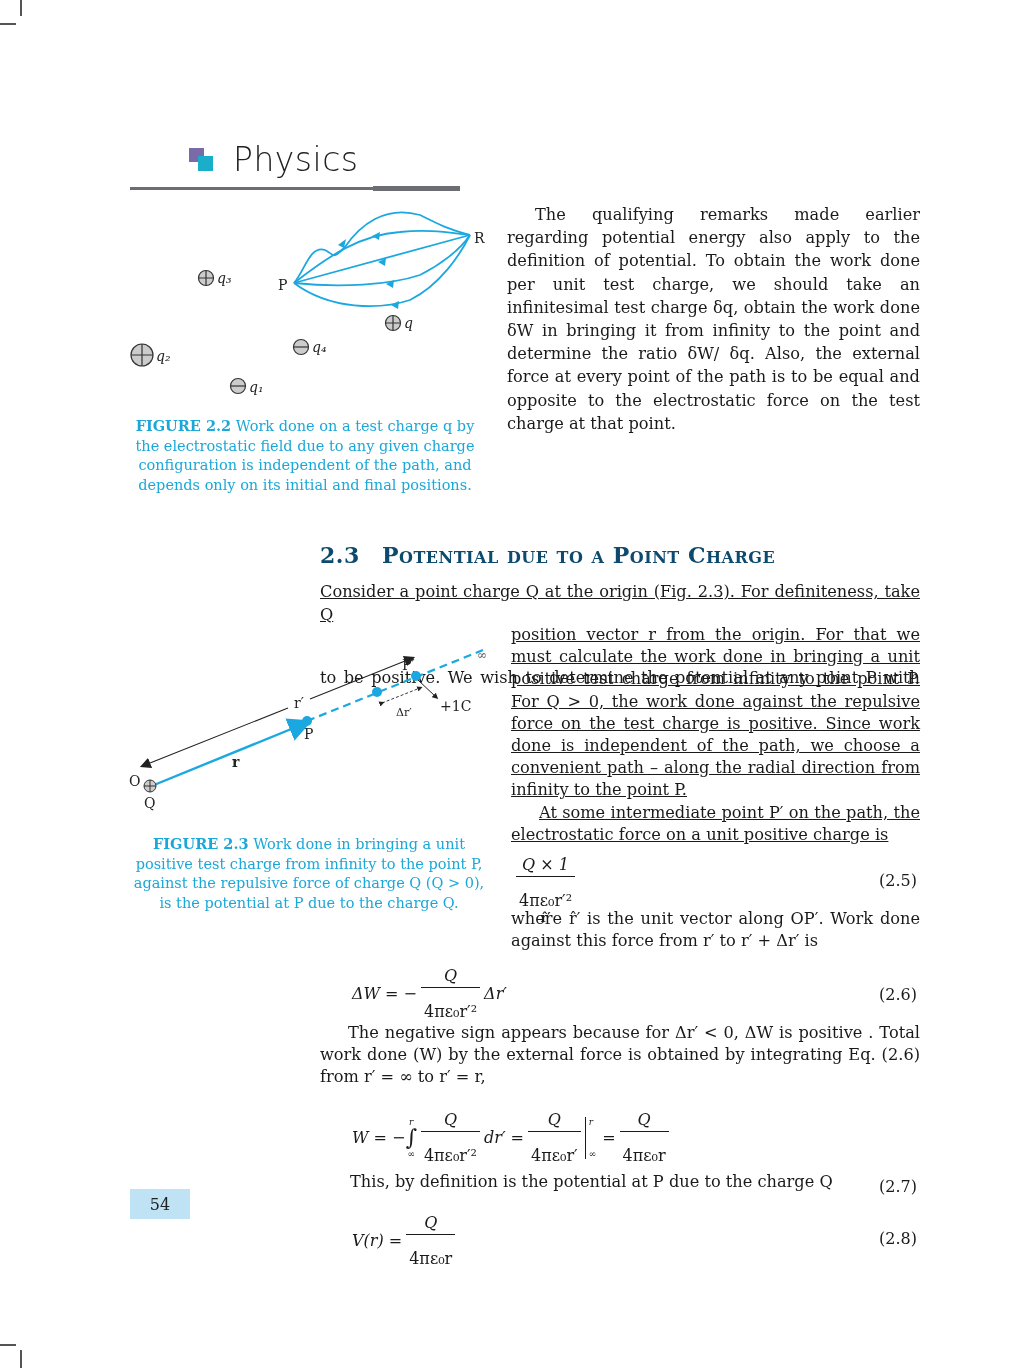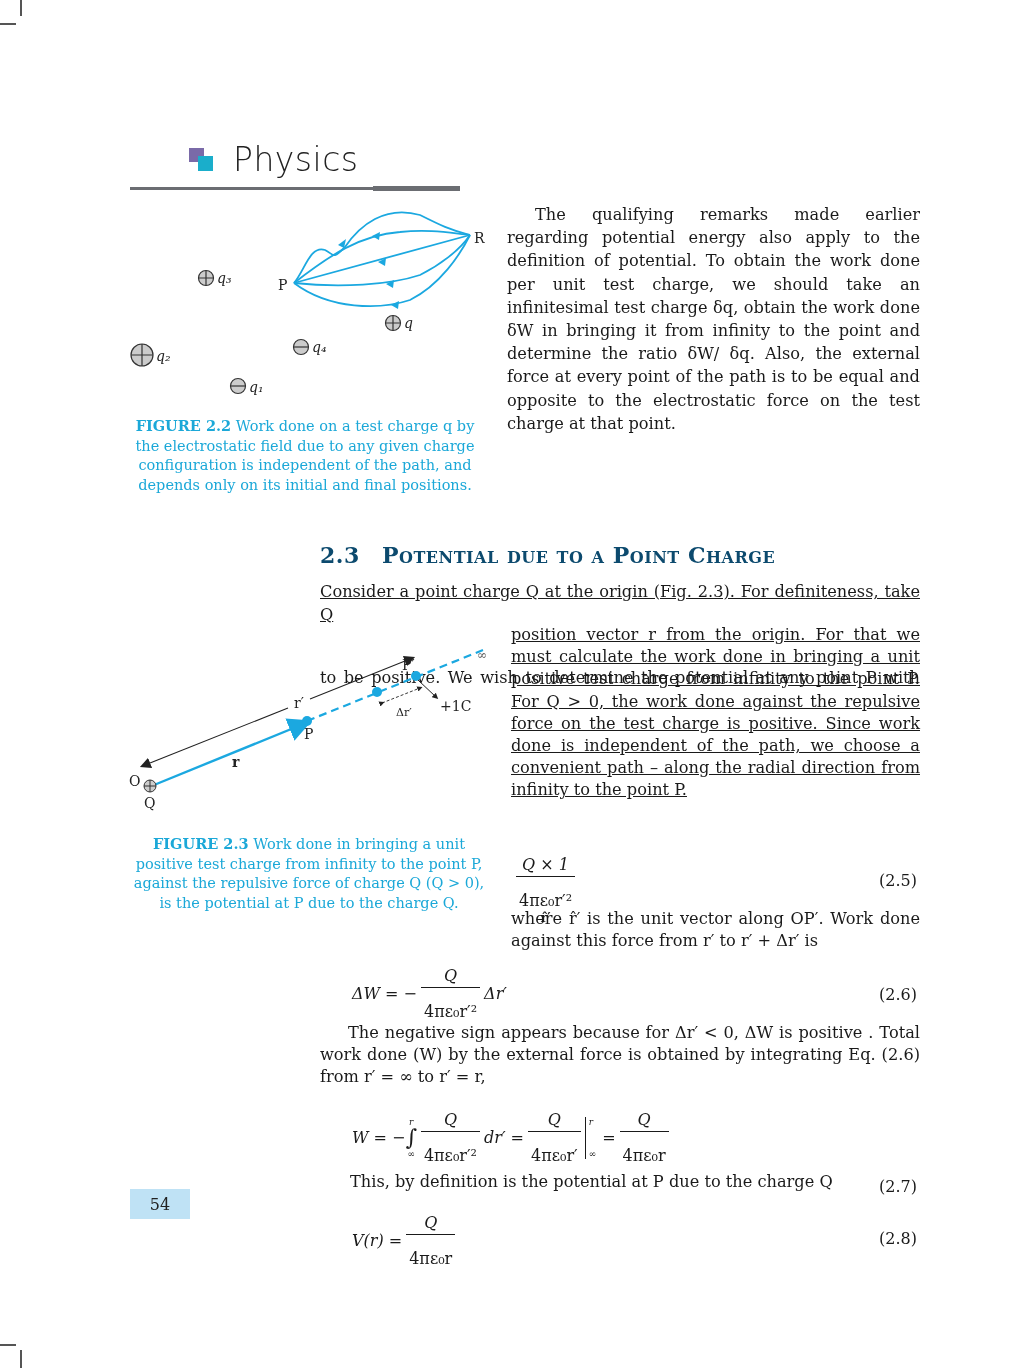--- a/index.html
+++ b/index.html
@@ -165,20 +165,21 @@
   <text x="24" y="178" font-size="14" fill="#222">Q</text>
 </svg>
 
 <div class="caption" style="left:126px;top:834px;width:366px;">
   <b>FIGURE 2.3</b>
   <span>Work done in bringing a unit positive test charge from infinity to the point P, against the repulsive force of charge Q (Q &gt; 0), is the potential at P due to the charge Q.</span>
 </div>
 
 <div class="body-text" style="left:511px;top:624px;width:409px;line-height:22.2px;text-decoration:underline;">
   <p>position vector r from the origin. For that we must calculate the work done in bringing a unit positive test charge from infinity to the point P. For Q &gt; 0, the work done against the repulsive force on the test charge is positive. Since work done is independent of the path, we choose a convenient path – along the radial direction from infinity to the point P.</p>
+  <p class="indent">At some intermediate point P′ on the path, the electrostatic force on a unit positive charge is</p>
 </div>
 
 <div class="eq" style="left:512px;top:855px;flex-direction:column;">
   <span class="frac">
     <span class="num-part">Q × 1</span>
     <span class="den-part">4πε₀r′²</span>
   </span>
   <span style="font-weight:bold;font-size:13px;">r̂′</span>
 </div>
 <div class="eqnum" style="left:879px;top:871px;">(2.5)</div>

